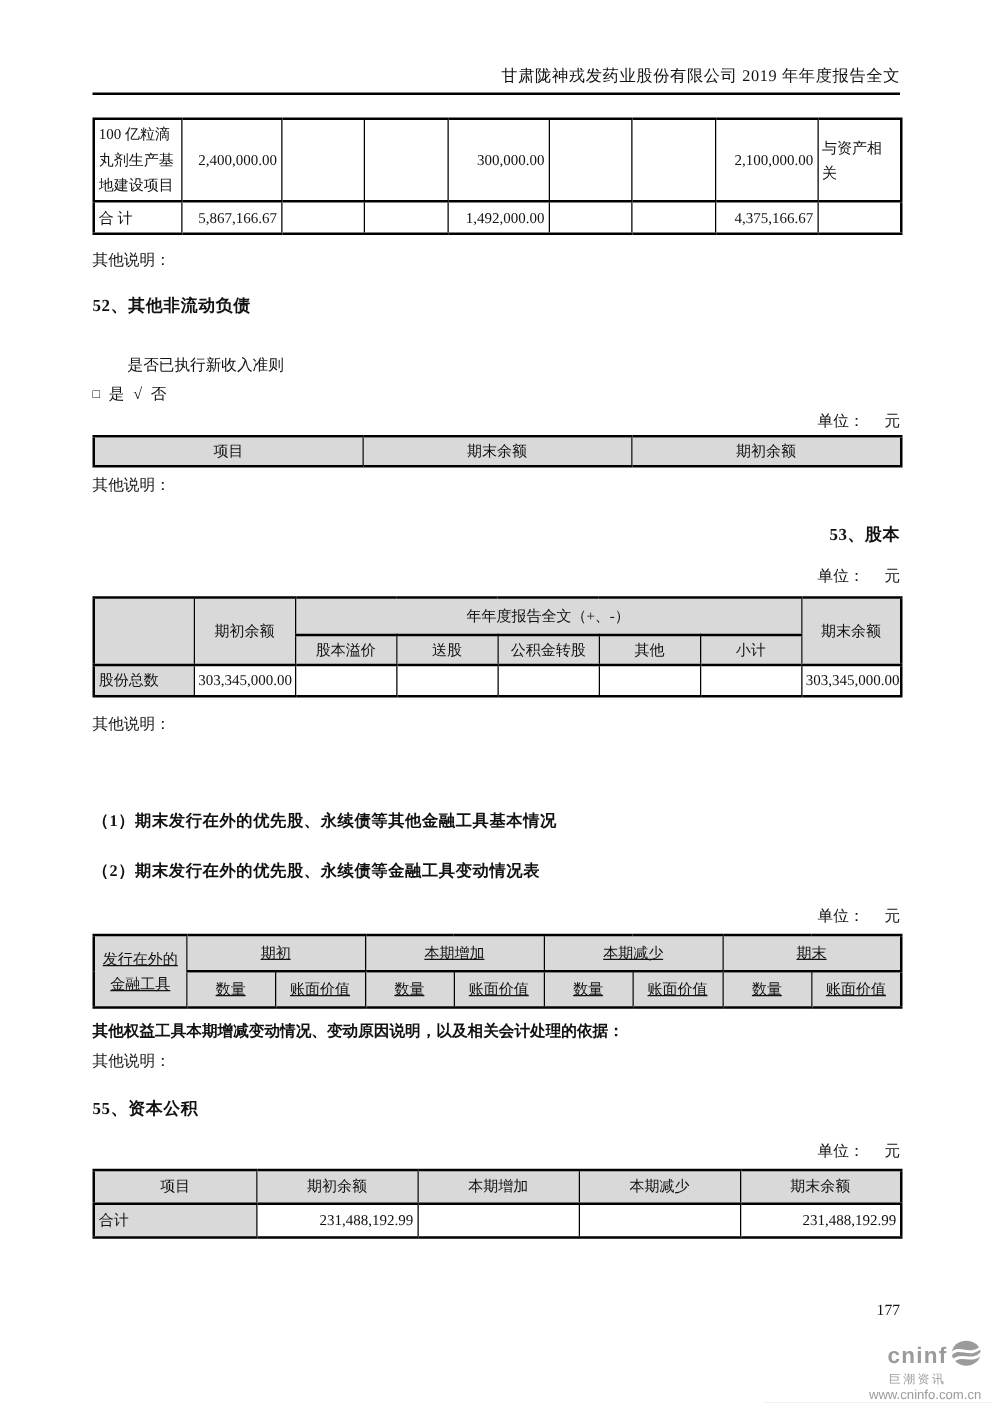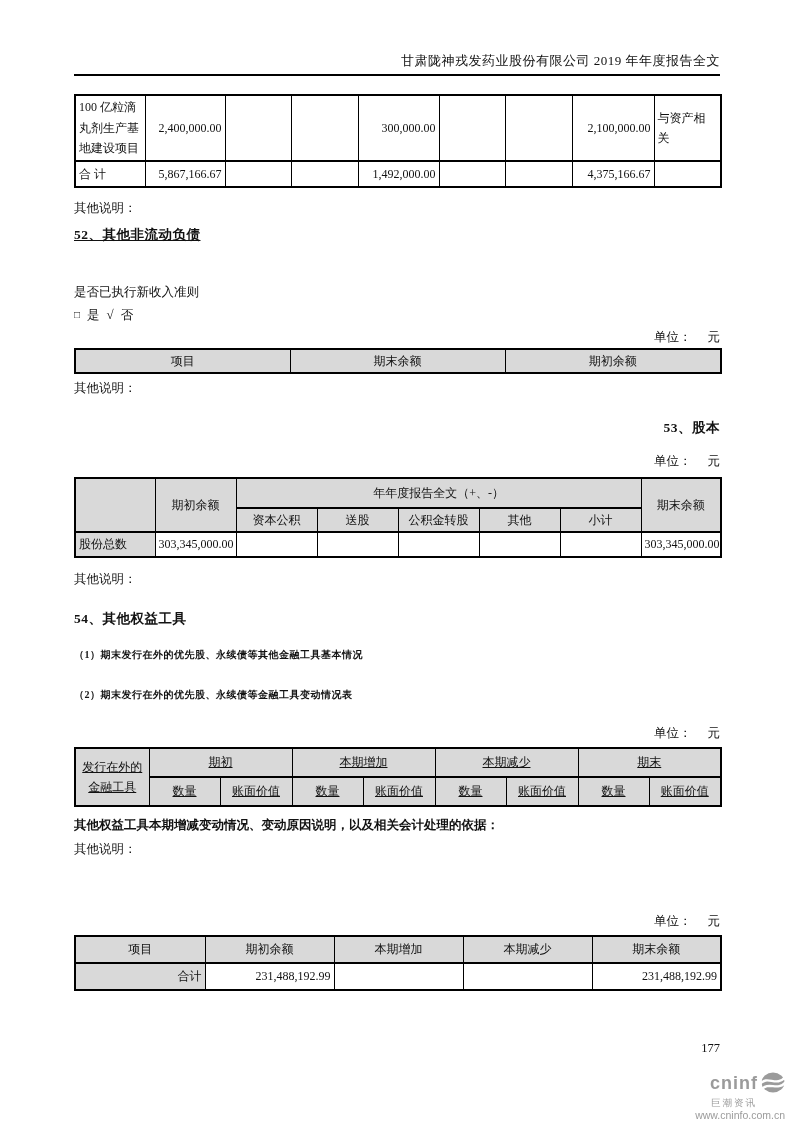--- a/index.html
+++ b/index.html
@@ -6,21 +6,21 @@
   html,body { background:#e8e8e8; }
   .page {
     position:relative; width:793px; height:1122px; margin:0 auto;
     background:#ffffff; color:#121212;
     font-family:"Liberation Serif","DejaVu Serif",serif;
     overflow:hidden;
   }
   .abs { position:absolute; left:74px; width:646px; }
   .body-text { font-size:12.5px; }
   .section-heading { font-size:13.5px; font-weight:bold; letter-spacing:0.5px; }
-  .sub-heading { font-size:10px; font-weight:bold; letter-spacing:0.5px; }
+  .sub-heading { font-size:13px; font-weight:bold; letter-spacing:0.5px; }
 
   .doc-header { top:52px; text-align:right; font-size:13px; letter-spacing:0.5px; }
   .doc-header-rule { top:74px; border-top:2px solid #000; height:0; }
 
   .unit-row { text-align:right; font-size:12.5px; }
   .unit-row .unit-value { display:inline-block; margin-left:16px; }
 
   table.doc-table {
     border-collapse:collapse; table-layout:fixed; width:646px;
     font-size:12px; border:2px solid #000;
@@ -85,22 +85,22 @@
       <td class="num">1,492,000.00</td>
       <td></td>
       <td></td>
       <td class="num">4,375,166.67</td>
       <td></td>
     </tr>
   </tbody>
     </table>
   <div class="abs body-text" style="top:200px;">其他说明：</div>
 
-  <div class="abs section-heading" style="top:226px;text-decoration:underline;">52、其他非流动负债</div>
-  <div class="abs body-text" style="top:284px;">是否已执行新收入准则</div>
+  <div class="abs section-heading" style="top:236px;">52、其他非流动负债</div>
+  <div class="abs body-text" style="top:284px;margin-left:28px;">是否已执行新收入准则</div>
   <div class="abs body-text answer-line" style="top:307px;">
     <span class="checkbox-glyph">□</span><span>是</span><span class="check-glyph">√</span><span>否</span>
   </div>
   <div class="abs unit-row" style="top:329px;">
     <span>单位：</span><span class="unit-value">元</span>
   </div>
   <table class="doc-table abs" style="top:348px;">
     <colgroup>
         <col style="width:215px">
         <col style="width:215px">
@@ -132,41 +132,40 @@
         <col style="width:80px">
     </colgroup>
     <tbody>
         <tr style="height:30px">
       <td class="hdr" rowspan="2"></td>
       <td class="hdr" rowspan="2">期初余额</td>
       <td class="hdr" colspan="5">年年度报告全文（+、-）</td>
       <td class="hdr" rowspan="2">期末余额</td>
     </tr>
     <tr style="height:20px">
-      <td class="hdr">资本公积</td>
+      <td class="hdr">股本溢价</td>
       <td class="hdr">送股</td>
       <td class="hdr">公积金转股</td>
       <td class="hdr">其他</td>
       <td class="hdr">小计</td>
     </tr>
     <tr style="height:20px">
       <td class="hdr label" style="text-align:left">股份总数</td>
       <td class="num">303,345,000.00</td>
       <td></td>
       <td></td>
       <td></td>
       <td></td>
       <td></td>
       <td class="num">303,345,000.00</td>
     </tr>
   </tbody>
     </table>
   <div class="abs body-text" style="top:571px;">其他说明：</div>
 
-  <div class="abs section-heading" style="top:610px;">54、其他权益工具</div>
   <div class="abs sub-heading" style="top:648px;">（1）期末发行在外的优先股、永续债等其他金融工具基本情况</div>
   <div class="abs sub-heading" style="top:688px;">（2）期末发行在外的优先股、永续债等金融工具变动情况表</div>
   <div class="abs unit-row" style="top:725px;">
     <span>单位：</span><span class="unit-value">元</span>
   </div>
   <table class="doc-table abs" style="top:747px;text-decoration:underline;">
     <colgroup>
       <col style="width:74px">
         <col style="width:71px">
         <col style="width:72px">
@@ -196,41 +195,42 @@
       <td class="hdr">数量</td>
       <td class="hdr">账面价值</td>
       <td class="hdr">数量</td>
       <td class="hdr">账面价值</td>
     </tr>
   </tbody>
     </table>
   <div class="abs body-text" style="top:817px;font-weight:bold;">其他权益工具本期增减变动情况、变动原因说明，以及相关会计处理的依据：</div>
   <div class="abs body-text" style="top:841px;">其他说明：</div>
 
+  <div class="abs section-heading" style="top:878px;">55、资本公积</div>
   <div class="abs unit-row" style="top:913px;">
     <span>单位：</span><span class="unit-value">元</span>
   </div>
   <table class="doc-table abs" style="top:935px;">
     <colgroup>
       <col style="width:130px">
         <col style="width:129px">
         <col style="width:129px">
         <col style="width:129px">
         <col style="width:129px">
     </colgroup>
     <tbody>
         <tr style="height:27px">
       <td class="hdr">项目</td>
       <td class="hdr">期初余额</td>
       <td class="hdr">本期增加</td>
       <td class="hdr">本期减少</td>
       <td class="hdr">期末余额</td>
     </tr>
     <tr style="height:27px">
-      <td class="hdr label" style="text-align:right">合计</td>
+      <td class="hdr label" style="text-align:left">合计</td>
       <td class="num">231,488,192.99</td>
       <td></td>
       <td></td>
       <td class="num">231,488,192.99</td>
     </tr>
   </tbody>
     </table>
 
   <div class="abs page-number">177</div>
   <div class="cninfo-logo">

